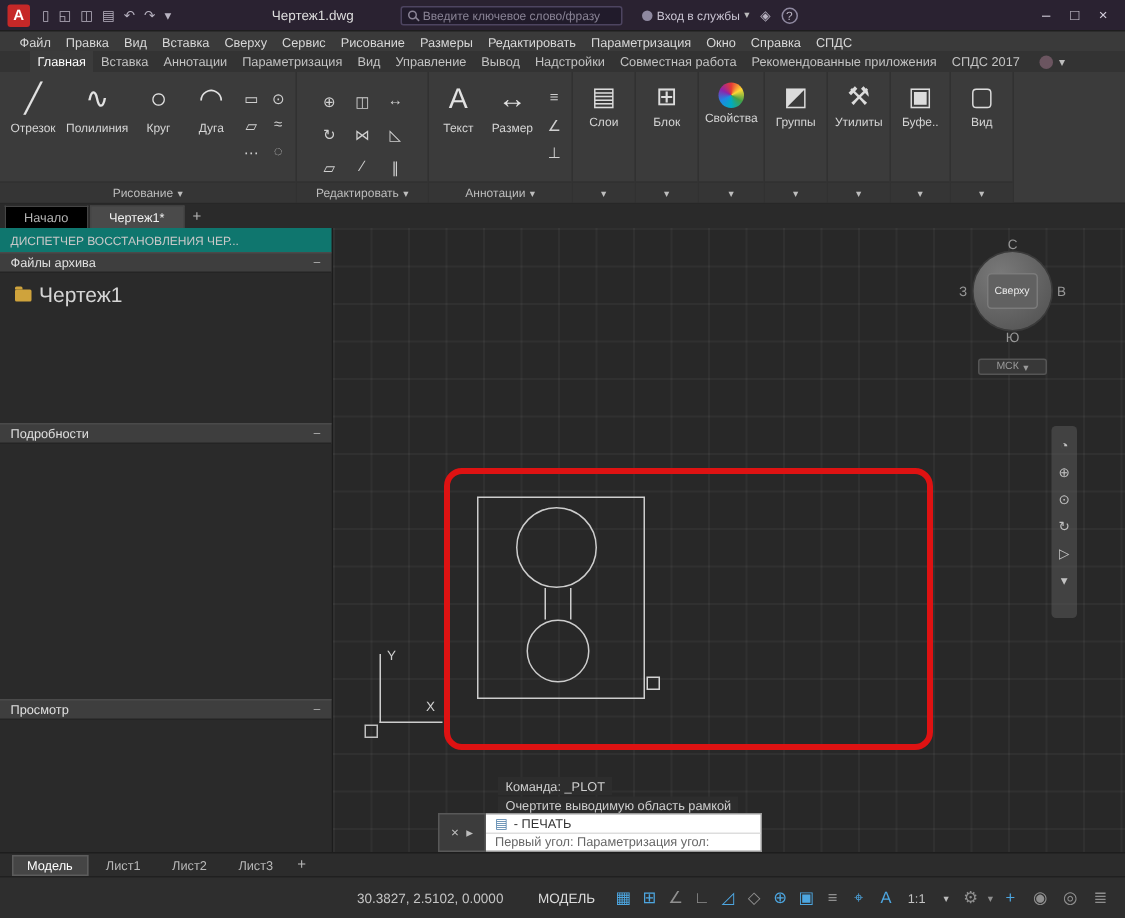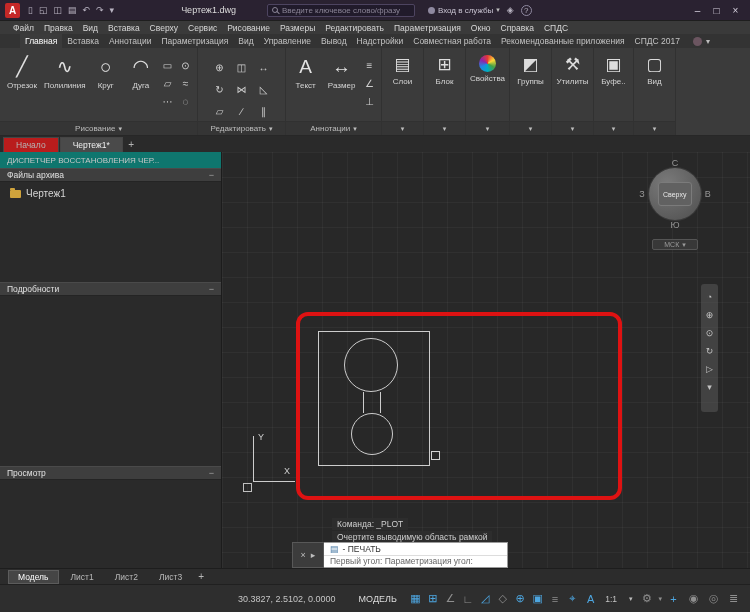--- a/index.html
+++ b/index.html
@@ -48,35 +48,35 @@
   .mini{display:flex;align-items:center;justify-content:center;font-size:10px;color:#cfcfcf}
   .col-content{flex-direction:column;align-items:center;gap:2px;padding-top:7px}
   .col-ic{font-size:17px;line-height:20px;color:#dcdcdc}
   .col-lb{font-size:8px;color:#d5d5d5;white-space:nowrap}
   .wheel{width:17px;height:17px;border-radius:50%;background:conic-gradient(#e53935,#fdd835,#43a047,#00acc1,#1e88e5,#8e24aa,#e53935)}
   .filler{flex:1}
   .caret{font-size:7px;color:#bdbdbd}
 
   
   .filetabs{height:16px;background:#2a2a2a;display:flex;align-items:flex-end;padding-left:3px;gap:1px;flex:0 0 auto}
-  .ftab{height:15px;padding:0 12px;font-size:8.5px;color:#b5b5b5;background:#b91c1c;display:flex;align-items:center;border:1px solid #454545;border-bottom:none}
+  .ftab{height:15px;padding:0 12px;font-size:8.5px;color:#b5b5b5;background:#000000;display:flex;align-items:center;border:1px solid #454545;border-bottom:none}
   .ftab.active{background:#4a4a4a;color:#f0f0f0}
   .ftab-add{width:15px;height:15px;display:flex;align-items:center;justify-content:center;color:#b5b5b5;font-size:10px}
 
   
   .main{flex:1;display:flex;min-height:0}
   .palette{width:222px;background:#2d2d2d;border-right:1px solid #1c1c1c;display:flex;flex-direction:column;flex:0 0 auto}
   .pal-title{height:16px;background:#0f766e;display:flex;align-items:center;padding:0 7px;font-size:8px;color:#c8c8c8;white-space:nowrap;overflow:hidden}
   .pal-sec-h{height:14px;background:#3e3e3e;border-top:1px solid #4a4a4a;border-bottom:1px solid #242424;display:flex;align-items:center;padding:0 7px;font-size:8.5px;color:#e0e0e0}
   .pal-min{margin-left:auto;color:#a8a8a8;font-size:9px}
   .pal-body{background:#2a2a2a}
   .pal-files{height:100px;padding:6px 10px}
   .pal-details{height:170px}
   .pal-preview{flex:1}
-  .tree-item{display:flex;align-items:flex-start;gap:5px;font-size:10px;color:#d5d5d5}
+  .tree-item{display:flex;align-items:center;gap:5px;font-size:14px;color:#d5d5d5}
   .folder{width:11px;height:8px;background:#cfa33c;border-radius:1px;position:relative;flex:0 0 auto;margin-top:2px}
   .folder::before{content:"";position:absolute;top:-2px;left:0;width:5px;height:2px;background:#cfa33c;border-radius:1px 1px 0 0}
 
   
   .canvas{flex:1;position:relative;background:#282828;overflow:hidden;
     background-image:linear-gradient(rgba(255,255,255,0.04) 1px,transparent 1px),linear-gradient(90deg,rgba(255,255,255,0.04) 1px,transparent 1px);
     background-size:25px 25px}
   .abs{position:absolute}
 
   .viewcube{left:410px;top:6px;width:86px;display:flex;flex-direction:column;align-items:center;color:#979797;font-size:9px}

